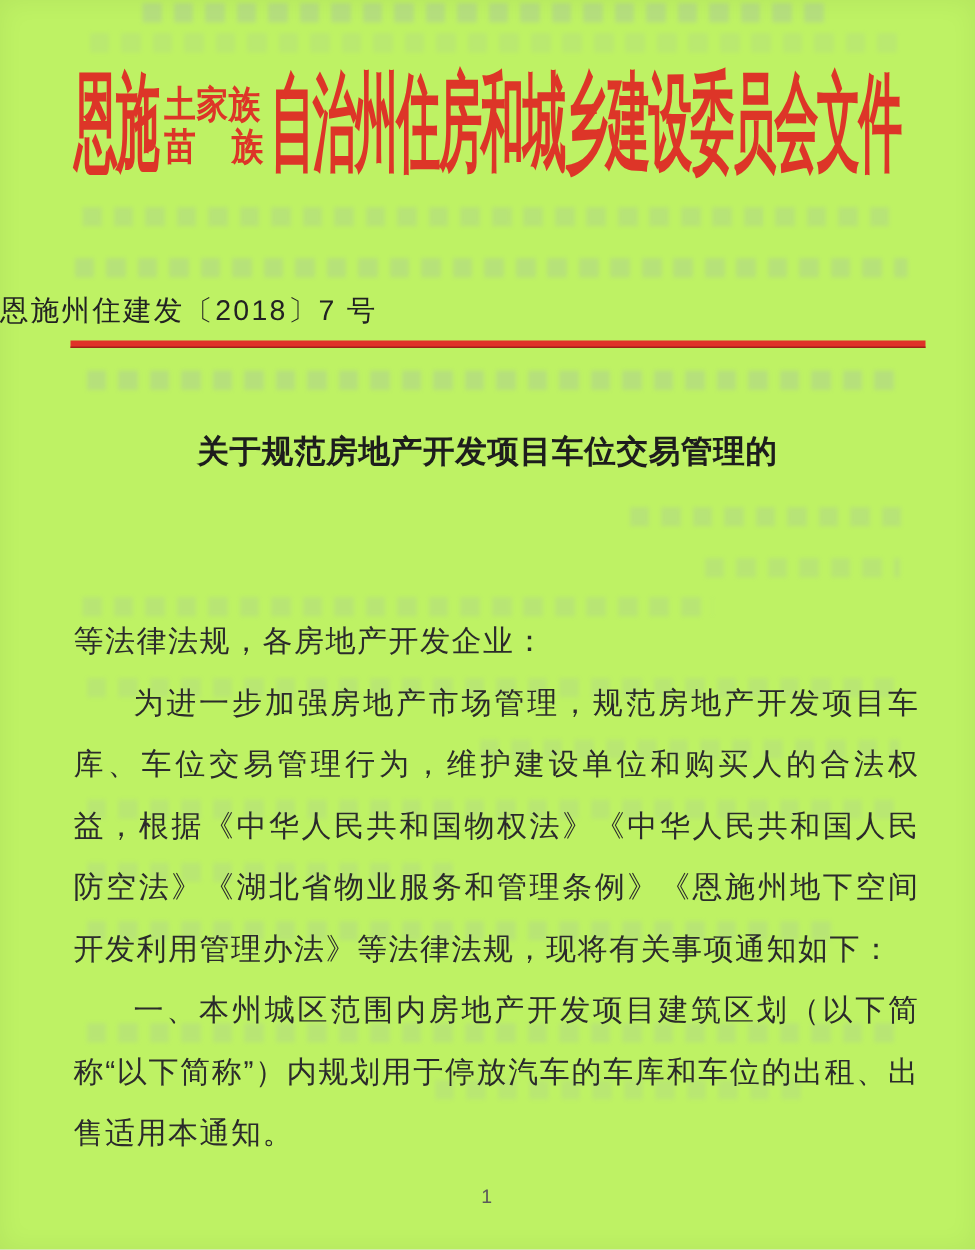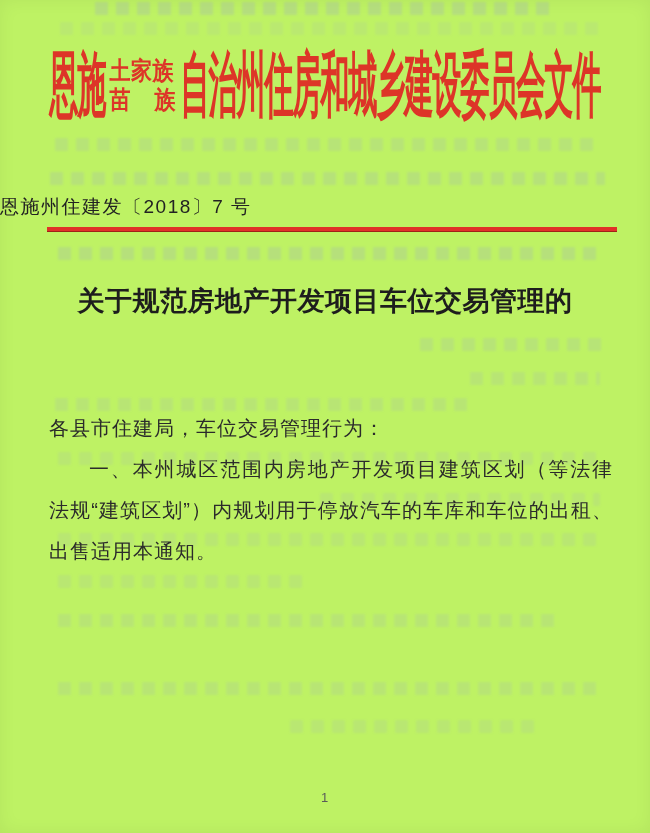--- a/index.html
+++ b/index.html
@@ -50,21 +50,21 @@
   }
   
   .red-line{
     position:absolute;top:227px;left:47px;width:570px;height:4px;
     background:#e03228;border-bottom:1px solid #a02018;
   }
   
   .title{
     position:absolute;top:278px;left:0;right:0;
     text-align:center;color:#1d1d1d;
-    font-size:27px;font-weight:bold;letter-spacing:0.5px;line-height:47px;
+    font-size:21px;font-weight:bold;letter-spacing:0.5px;line-height:47px;
   }
   
   .body-text{
     position:absolute;top:408px;left:49px;width:564px;
     font-size:20px;line-height:41px;letter-spacing:1px;
     color:#2b2b2b;text-align:justify;
   }
   .body-text p{margin:0;text-indent:2em;}
   .body-text p.no-indent{text-indent:0;}
   
@@ -108,19 +108,20 @@
 
   <div class="doc-number">恩施州住建发〔2018〕7 号</div>
 
   <div class="red-line"></div>
 
   <div class="title">
     <div>关于规范房地产开发项目车位交易管理的</div>
   </div>
 
   <div class="body-text">
-    <p class="no-indent">各县市住建局，车位交易管理行为：</p>
-    <p>一、本州城区范围内房地产开发项目建筑区划（等法律法规“建筑区划”）内规划用于停放汽车的车库和车位的出租、出售适用本通知。</p>
+    <p class="no-indent">等法律法规，各房地产开发企业：</p>
+    <p>为进一步加强房地产市场管理，规范房地产开发项目车库、车位交易管理行为，维护建设单位和购买人的合法权益，根据《中华人民共和国物权法》《中华人民共和国人民防空法》《湖北省物业服务和管理条例》《恩施州地下空间开发利用管理办法》等法律法规，现将有关事项通知如下：</p>
+    <p>一、本州城区范围内房地产开发项目建筑区划（以下简称“以下简称”）内规划用于停放汽车的车库和车位的出租、出售适用本通知。</p>
   </div>
 
   <div class="page-number">1</div>
 
 </div>
 
 </body></html>

